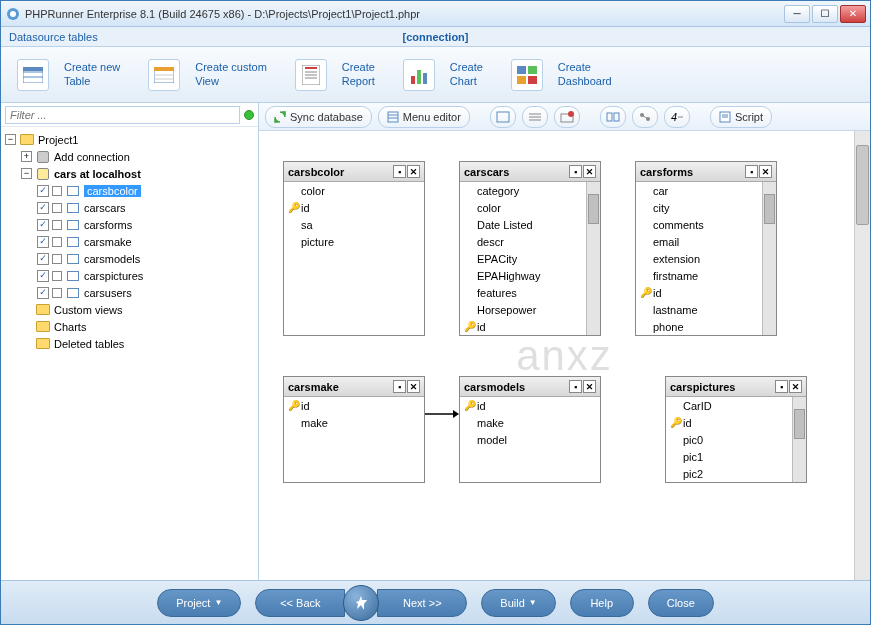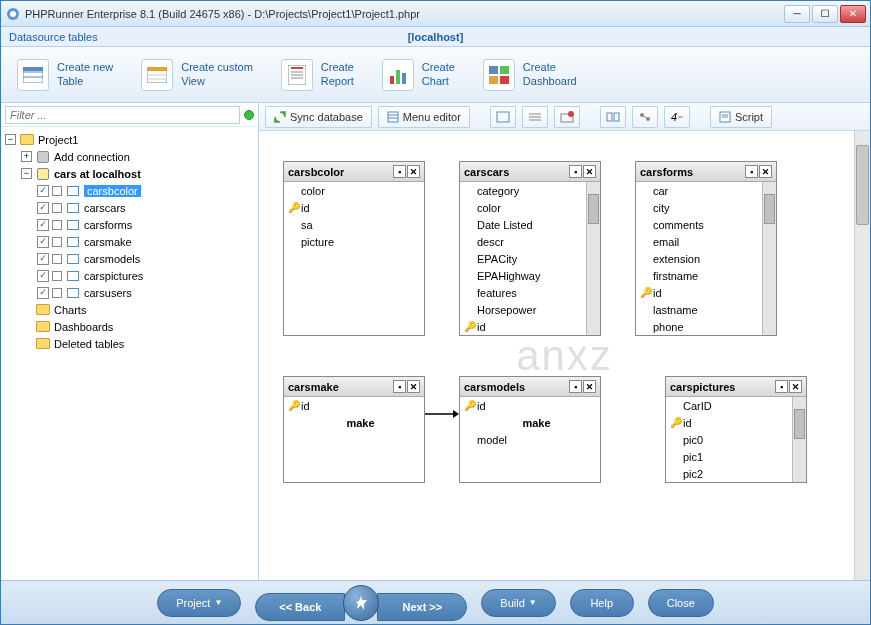--- a/index.html
+++ b/index.html
@@ -12,21 +12,21 @@
 .titlebar-text { flex: 1; color: #333; }
 .titlebar-btns { display: flex; gap: 2px; }
 .titlebar-btn { width: 26px; height: 18px; border: 1px solid #a8c4e0; background: linear-gradient(#fff,#dce8f5); border-radius: 2px; display: flex; align-items: center; justify-content: center; font-size: 10px; cursor: pointer; }
 .titlebar-btn.close { background: linear-gradient(#f5a0a0,#d04040); border-color: #a03030; color: #fff; }
 
 .subheader { height: 20px; background: #e8f1fa; border-bottom: 1px solid #b8d0e8; display: flex; align-items: center; }
 .subheader-left { color: #1a5fa8; padding-left: 8px; width: 250px; }
 .subheader-center { flex: 1; text-align: center; color: #1a5fa8; font-weight: bold; }
 
 .topbar { height: 56px; background: linear-gradient(#f8fbfe,#e4eef8); border-bottom: 1px solid #b8d0e8; display: flex; align-items: center; padding: 4px 16px; gap: 28px; }
-.topbar-item { display: flex; align-items: center; gap: 8px; cursor: pointer; }
+.topbar-item { display: flex; align-items: center; gap: 15px; cursor: pointer; }
 .topbar-icon { width: 32px; height: 32px; background: #fff; border: 1px solid #b8d0e8; border-radius: 3px; display: flex; align-items: center; justify-content: center; }
 .topbar-label { color: #1a5fa8; line-height: 1.2; }
 
 .main { flex: 1; display: flex; overflow: hidden; }
 
 .left-panel { width: 258px; background: #fff; border-right: 1px solid #b8d0e8; display: flex; flex-direction: column; }
 .filter-row { height: 24px; display: flex; align-items: center; padding: 2px 4px; gap: 4px; border-bottom: 1px solid #e0e8f0; }
 .filter-input { flex: 1; height: 18px; border: 1px solid #b8d0e8; padding: 0 4px; font-style: italic; color: #888; }
 .filter-dot { width: 10px; height: 10px; background: #39c039; border-radius: 50%; border: 1px solid #2a902a; }
 
@@ -38,46 +38,46 @@
 .tree-label.selected { background: #3399ff; color: #fff; padding: 0 3px; }
 .tree-label.bold { font-weight: bold; }
 .tree-check { width: 12px; height: 12px; border: 1px solid #888; background: #fff; margin-right: 3px; display: flex; align-items: center; justify-content: center; color: #1a5fa8; font-size: 9px; line-height: 1; }
 .tree-mini { width: 10px; height: 10px; border: 1px solid #888; margin-right: 3px; }
 .folder-icon { width: 14px; height: 11px; background: #ffd96b; border: 1px solid #caa030; border-radius: 1px; }
 .table-icon { width: 12px; height: 10px; background: #fff; border: 1px solid #5a8ac0; }
 .db-icon { width: 12px; height: 12px; background: #ccc; border: 1px solid #888; border-radius: 2px; }
 
 .right-panel { flex: 1; display: flex; flex-direction: column; background: #fff; }
 .toolbar { height: 28px; background: linear-gradient(#f8fbfe,#e8f1fa); border-bottom: 1px solid #c8d8e8; display: flex; align-items: center; padding: 2px 6px; gap: 6px; }
-.tb-btn { height: 22px; border: 1px solid #b8d0e8; background: linear-gradient(#fff,#ecf3fa); border-radius: 1px; display: flex; align-items: center; padding: 0 8px; gap: 4px; cursor: pointer; color: #333; }
+.tb-btn { height: 22px; border: 1px solid #b8d0e8; background: linear-gradient(#fff,#ecf3fa); border-radius: 10px; display: flex; align-items: center; padding: 0 8px; gap: 4px; cursor: pointer; color: #333; }
 .tb-btn.icon-only { padding: 0; width: 26px; justify-content: center; }
 .tb-sep { width: 8px; }
 
 .canvas { flex: 1; background: #fff; position: relative; overflow: auto; padding: 30px 12px 12px 24px; }
 .canvas-scroll { position: absolute; right: 0; top: 0; bottom: 0; width: 16px; background: #e8e8e8; border-left: 1px solid #ccc; }
 .canvas-scroll-thumb { position: absolute; top: 14px; left: 1px; right: 1px; height: 80px; background: #c8c8c8; border: 1px solid #a0a0a0; border-radius: 2px; }
 
 .tables-row { display: flex; gap: 34px; margin-bottom: 40px; }
 .tbl { width: 142px; border: 1px solid #888; background: #fff; display: flex; flex-direction: column; position: relative; }
 .tbl-header { height: 20px; background: linear-gradient(#f0f0f0,#d8d8d8); border-bottom: 1px solid #aaa; display: flex; align-items: center; padding: 0 4px; font-weight: bold; }
 .tbl-header-title { flex: 1; }
 .tbl-header-btns { display: flex; gap: 1px; }
 .tbl-hb { width: 13px; height: 13px; border: 1px solid #888; background: #fff; display: flex; align-items: center; justify-content: center; font-size: 9px; cursor: pointer; }
 .tbl-body { display: flex; }
 .tbl-fields { flex: 1; }
 .tbl-field { height: 17px; display: flex; align-items: center; padding: 0 4px; gap: 3px; }
-.tbl-field.bold { font-weight: bold; justify-content: center; }
+.tbl-field.bold { font-weight: normal; }
 .key-icon { width: 10px; color: #c09000; font-size: 10px; }
 .tbl-scroll { width: 14px; background: #e4e4e4; border-left: 1px solid #bbb; position: relative; }
 .tbl-scroll-thumb { position: absolute; top: 12px; left: 1px; right: 1px; height: 30px; background: #c0c0c0; border: 1px solid #999; }
 
 .footer { height: 44px; background: linear-gradient(#e0ecf7,#c8dcf0); border-top: 1px solid #a8c4e0; display: flex; align-items: center; justify-content: center; gap: 14px; }
 .footer-btn { height: 28px; min-width: 64px; padding: 0 18px; border-radius: 14px; background: linear-gradient(#6697c7,#4a7db2); border: 1px solid #3a6a9a; color: #fff; display: flex; align-items: center; justify-content: center; cursor: pointer; gap: 4px; }
 .footer-btn.wide { min-width: 90px; }
-.footer-center { display: flex; align-items: flex-end; font-weight: bold; }
+.footer-center { display: flex; align-items: center; }
 .footer-center .footer-btn { border-radius: 14px 0 0 14px; }
 .footer-center .footer-btn:last-child { border-radius: 0 14px 14px 0; }
 .footer-circle { width: 36px; height: 36px; background: radial-gradient(circle at 35% 30%, #8ab4dd, #3a6a9a); border-radius: 50%; border: 1px solid #2a5a8a; display: flex; align-items: center; justify-content: center; color: #fff; margin: 0 -2px; z-index: 2; }
 .chev { font-size: 8px; }
 
 .watermark { position: absolute; left: 50%; top: 50%; transform: translate(-50%,-50%); font-size: 42px; color: rgba(150,150,150,0.3); pointer-events: none; letter-spacing: 2px; }
 </style>
 </head>
 <body>
 
@@ -92,21 +92,21 @@
     <span class="titlebar-text">PHPRunner Enterprise 8.1 (Build 24675 x86) - D:\Projects\Project1\Project1.phpr</span>
     <div class="titlebar-btns">
       <div class="titlebar-btn">─</div>
       <div class="titlebar-btn">☐</div>
       <div class="titlebar-btn close">✕</div>
     </div>
   </div>
 
   <div class="subheader">
     <div class="subheader-left">Datasource tables</div>
-    <div class="subheader-center">[localhost]</div>
+    <div class="subheader-center">[connection]</div>
     <div style="width:250px"></div>
   </div>
 
   <div class="topbar">
     <div class="topbar-item">
       <div class="topbar-icon">
           <svg width="20" height="16">
             <rect x="0" y="0" width="20" height="16" fill="#fff" stroke="#5a8ac0"></rect>
             <line x1="0" y1="5" x2="20" y2="5" stroke="#5a8ac0"></line>
             <line x1="0" y1="10" x2="20" y2="10" stroke="#5a8ac0"></line>
@@ -248,28 +248,28 @@
             <span class="tree-icon">
               <span class="table-icon"></span>
             </span>
             <span class="tree-label">carsusers</span>
           </div>
           <div class="tree-node" style="padding-left: 16px;">
             <span style="width:14px"></span>
             <span class="tree-icon">
               <span class="folder-icon"></span>
             </span>
-            <span class="tree-label">Charts</span>
+            <span class="tree-label">Custom views</span>
           </div>
           <div class="tree-node" style="padding-left: 16px;">
             <span style="width:14px"></span>
             <span class="tree-icon">
               <span class="folder-icon"></span>
             </span>
-            <span class="tree-label">Dashboards</span>
+            <span class="tree-label">Charts</span>
           </div>
           <div class="tree-node" style="padding-left: 16px;">
             <span style="width:14px"></span>
             <span class="tree-icon">
               <span class="folder-icon"></span>
             </span>
             <span class="tree-label">Deleted tables</span>
           </div>
         </div>
     </div>

